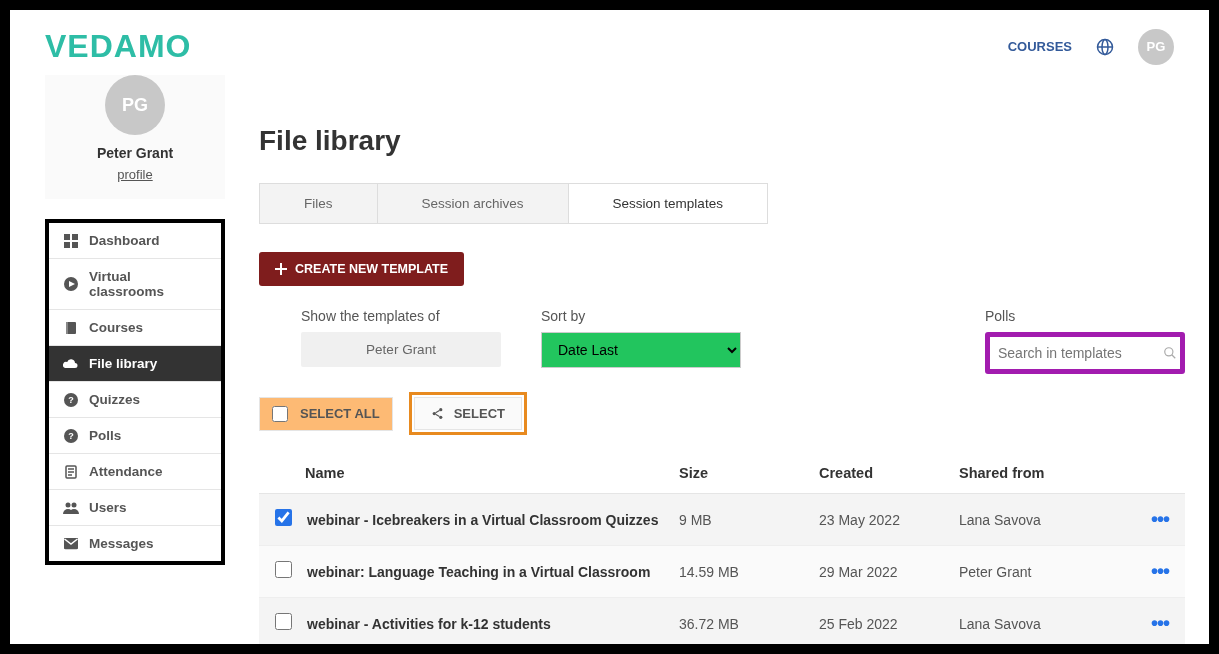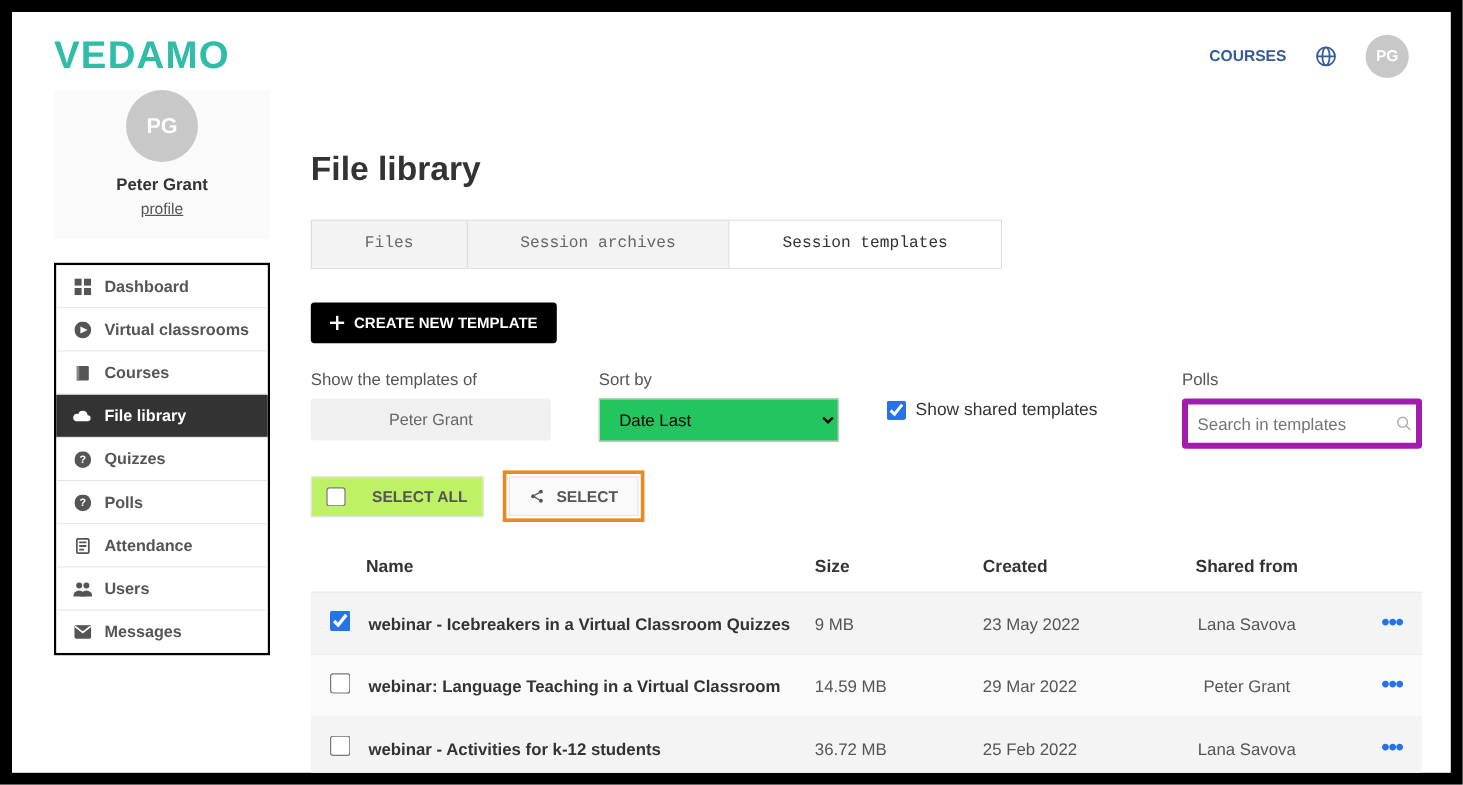--- a/index.html
+++ b/index.html
@@ -10,57 +10,57 @@
 .header-right { display: flex; align-items: center; gap: 24px; }
 .courses-link { color: #335a9a; font-weight: 700; font-size: 13px; text-transform: uppercase; cursor: pointer; }
 .globe-icon { width: 18px; height: 18px; color: #335a9a; cursor: pointer; }
 .avatar { width: 36px; height: 36px; border-radius: 50%; background: #c8c8c8; color: #fff; font-weight: 700; font-size: 13px; display: flex; align-items: center; justify-content: center; cursor: pointer; }
 .content { display: flex; padding: 0 0 0 35px; }
 .sidebar { width: 180px; flex-shrink: 0; }
 .user-box { background: #fafafa; padding: 0 10px 16px; text-align: center; }
 .avatar-lg { width: 60px; height: 60px; border-radius: 50%; background: #c8c8c8; color: #fff; font-weight: 700; font-size: 18px; display: flex; align-items: center; justify-content: center; margin: 0 auto 10px; }
 .user-name { font-weight: 700; color: #333; font-size: 14px; margin-bottom: 4px; }
 .profile-link { color: #555; font-size: 13px; text-decoration: underline; cursor: pointer; }
-.nav { margin-top: 20px; border: 2px solid #000000; }
+.nav { margin-top: 20px; border: 4px solid #000000; }
 .nav-item { display: flex; align-items: center; gap: 10px; padding: 10px 14px; border-bottom: 1px solid #e5e5e5; color: #555; font-size: 13.5px; font-weight: 600; cursor: pointer; background: #fff; }
 .nav-item:last-child { border-bottom: none; }
 .nav-item.active { background: #333; color: #fff; }
 .nav-icon { width: 16px; height: 14px; flex-shrink: 0; display: flex; align-items: center; justify-content: center; }
 .main { flex: 1; padding: 30px 24px 0 34px; }
 .page-title { font-size: 28px; font-weight: 700; color: #333; margin-bottom: 26px; padding-top: 20px; }
 .tabs { display: flex; border: 1px solid #ddd; width: fit-content; margin-bottom: 28px; }
-.tab { padding: 12px 44px; font-size: 13.5px; color: #666; background: #f3f3f3; border-right: 1px solid #ddd; cursor: pointer; font-family: Liberation Mono, monospace; }
+.tab { padding: 12px 44px; font-size: 13.5px; color: #666; background: #f3f3f3; border-right: 1px solid #ddd; cursor: pointer; }
 .tab:last-child { border-right: none; }
 .tab.active { background: #fff; color: #333; }
-.create-btn { background: #000000; color: #fff; border: none; padding: 10px 16px; font-weight: 700; font-size: 12.5px; border-radius: 3px; cursor: pointer; display: inline-flex; align-items: center; gap: 8px; margin-bottom: 22px; }
-.filter-row { display: flex; gap: 40px; margin-bottom: 18px; align-items: flex-start; }
+.create-btn { background: #7f1d1d; color: #fff; border: none; padding: 10px 16px; font-weight: 700; font-size: 12.5px; border-radius: 3px; cursor: pointer; display: inline-flex; align-items: center; gap: 8px; margin-bottom: 22px; }
+.filter-row { display: flex; gap: 40px; margin-bottom: 18px; align-items: flex-start; margin-left: 42px; }
 .filter-group label { display: block; color: #555; font-size: 14px; margin-bottom: 8px; }
 .filter-box { background: #f0f0f0; padding: 10px 46px; color: #666; font-size: 13.5px; border-radius: 2px; text-align: center; min-width: 200px; }
 .sort-select { border: 1px solid #ccc; padding: 8px 12px; font-size: 14px; width: 200px; background: #22c55e; cursor: pointer; }
 .checkbox-row { display: flex; align-items: center; gap: 8px; padding-top: 26px; }
 .checkbox-row input { width: 16px; height: 16px; accent-color: #2673e8; cursor: pointer; }
 .checkbox-row span { color: #333; font-size: 14.5px; }
 .search-group { margin-left: auto; }
 .search-box { position: relative; }
 .search-input { border: 5px solid #a21caf; padding: 8px 32px 8px 8px; font-size: 14px; width: 200px; border-radius: 3px; }
 .search-icon-btn { position: absolute; right: 8px; top: 50%; transform: translateY(-50%); color: #aaa; }
 .action-row { display: flex; gap: 16px; align-items: center; margin-bottom: 18px; }
-.select-all-btn { border: 1px solid #e5e5e5; background: #bef264; padding: 8px 12px; display: inline-flex; align-items: center; gap: 22px; cursor: pointer; }
+.select-all-btn { border: 1px solid #e5e5e5; background: #fdba74; padding: 8px 12px; display: inline-flex; align-items: center; gap: 12px; cursor: pointer; }
 .select-all-btn input { width: 16px; height: 16px; cursor: pointer; }
 .select-all-btn span { font-weight: 700; font-size: 13px; color: #555; }
 .share-btn { border: 1px solid #e5e5e5; background: #fafafa; padding: 8px 16px; display: inline-flex; align-items: center; gap: 10px; cursor: pointer; font-weight: 700; font-size: 13px; color: #555; }
 .share-highlight { border: 3px solid #e88a1f; padding: 2px; display: inline-block; }
 .table { width: 100%; }
 .thead { display: flex; padding: 12px 16px; border-bottom: 1px solid #e5e5e5; }
 .thead > div { font-weight: 700; color: #333; font-size: 14.5px; }
 .col-check { width: 30px; }
 .col-name { flex: 1; }
 .col-size { width: 140px; }
 .col-created { width: 140px; }
-.col-shared { width: 160px; text-align: center; }
+.col-shared { width: 160px; }
 .col-actions { width: 50px; text-align: right; }
 .trow { display: flex; align-items: center; padding: 14px 16px; border-bottom: 1px solid #eee; }
 .trow:nth-child(even) { background: #fafafa; }
 .trow:nth-child(odd) { background: #f4f4f4; }
 .trow input[type="checkbox"] { width: 17px; height: 17px; accent-color: #2673e8; cursor: pointer; }
 .trow .col-name { font-weight: 700; color: #333; font-size: 14px; padding-left: 2px; }
 .trow .col-size, .trow .col-created, .trow .col-shared { color: #555; font-size: 14px; }
 .more-icon { color: #2673e8; font-size: 20px; font-weight: 900; cursor: pointer; letter-spacing: -1px; }
 svg { display: block; }
 </style>
@@ -202,24 +202,20 @@
       <div class="filter-row">
         <div class="filter-group">
           <label>Show the templates of</label>
           <div class="filter-box">Peter Grant</div>
         </div>
         <div class="filter-group">
           <label>Sort by</label>
           <select class="sort-select">
             <option>Date Last</option>
           </select>
-        </div>
-        <div class="checkbox-row">
-          <input type="checkbox" checked="" style="">
-          <span>Show shared templates</span>
         </div>
         <div class="filter-group search-group">
           <label>Polls</label>
           <div class="search-box">
             <input class="search-input" placeholder="Search in templates" style="">
             <span class="search-icon-btn">
               <svg width="14" height="14" viewBox="0 0 24 24" fill="none" stroke="currentColor" stroke-width="2">
                   <circle cx="10" cy="10" r="7"></circle>
                   <line x1="21" y1="21" x2="15" y2="15"></line>
                 </svg>

